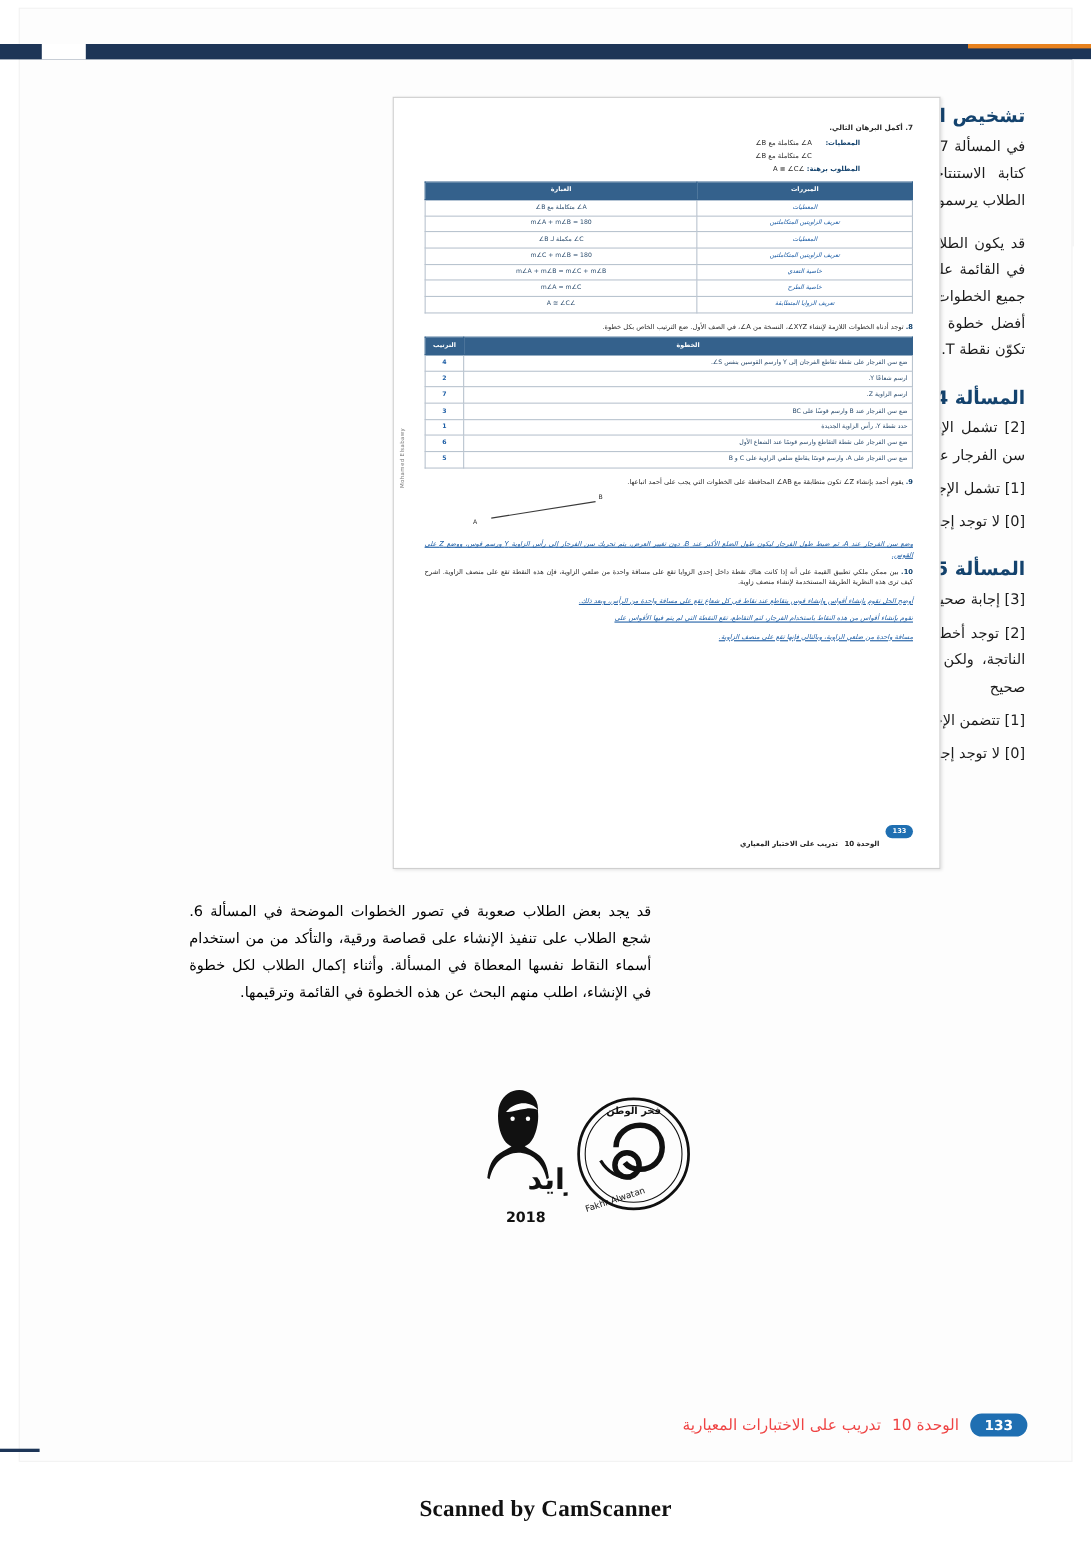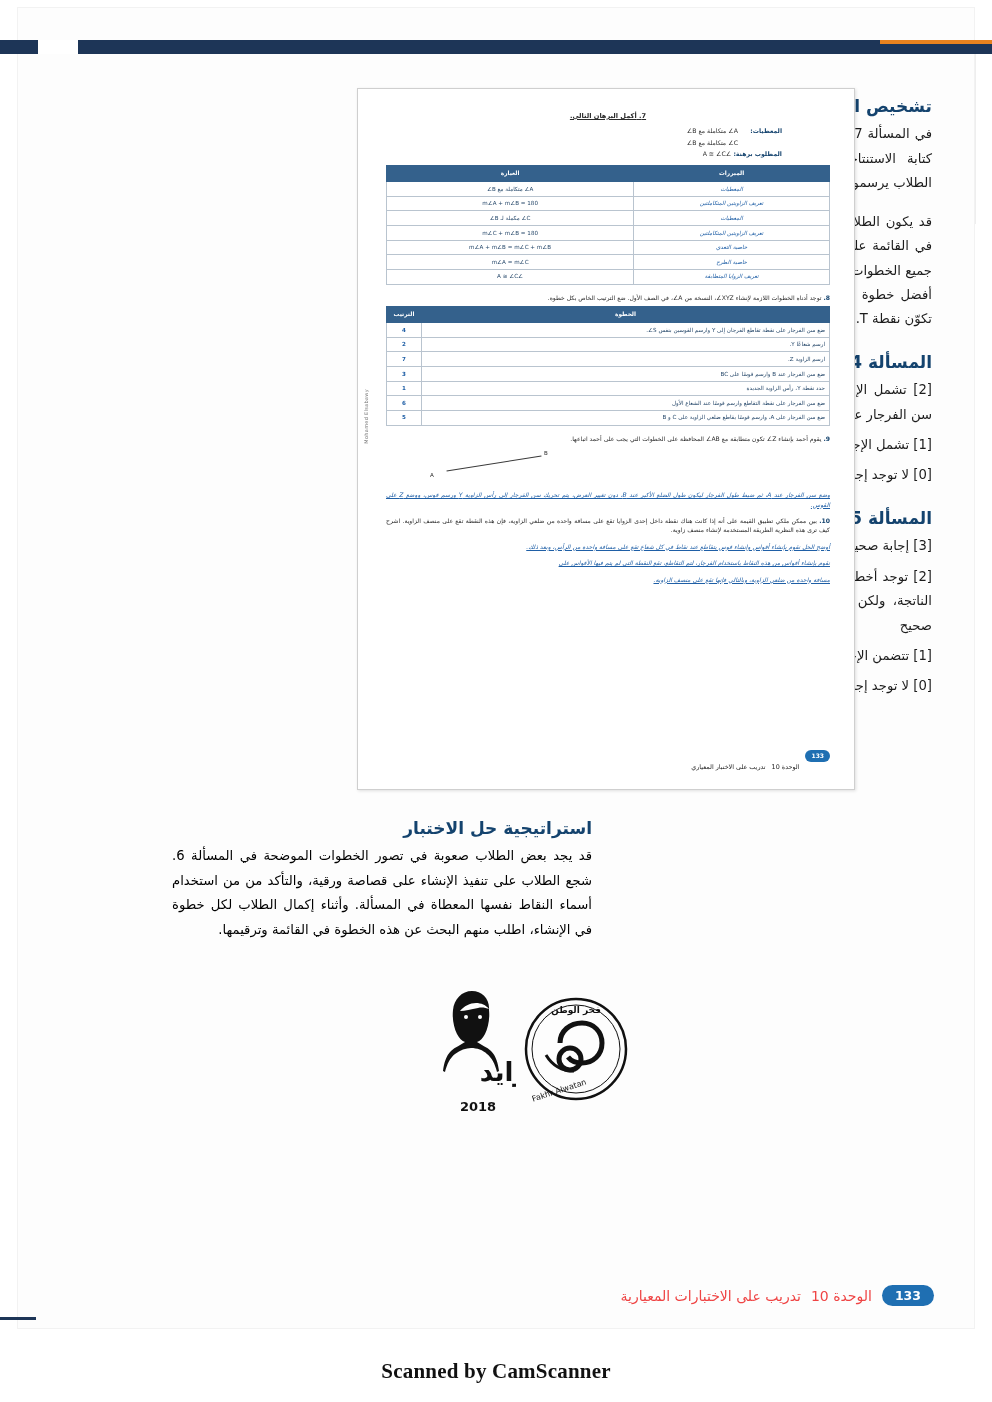--- a/index.html
+++ b/index.html
@@ -113,22 +113,21 @@
   }
   .scan-inner {
     position: absolute;
     left: 28px; right: 24px;
     top: 22px;
   }
   .scan h4 {
     font-size: 6.6px;
     font-weight: bold;
     margin: 0 0 5px 0;
-    text-align: center;
-    text-decoration: underline;
+    text-align: right;
   }
   .scan .given-block {
     margin: 0 0 6px 0;
     padding-right: 48px;
     font-size: 6.2px;
   }
   .scan .given-block div { margin-bottom: 2px; }
   .scan .lbl {
     font-weight: bold;
     color: #14436e;
@@ -208,21 +207,21 @@
   .scan .pagechip {
     background: #1f6fb2;
     color: #fff;
     border-radius: 8px;
     padding: 1.5px 6px;
     font-size: 6px;
     font-weight: bold;
   }
   .scan .footer-txt {
     font-size: 6.4px;
-    font-weight: normal;
+    font-weight: bold;
     color: #222;
     margin-top: 24px;
   }
   .scan .vert-credit {
     position: absolute;
     left: 5px;
     top: 300px;
     font-size: 5px;
     color: #777;
     writing-mode: vertical-rl;
@@ -471,21 +470,20 @@
     <div class="vert-credit">Mohamed Elsabawy</div>
 
     <div class="footer-row">
       <span class="pagechip">133</span>
       <span class="footer-txt">الوحدة 10</span>
       <span class="footer-txt">تدريب على الاختبار المعياري</span>
     </div>
   </div>
 
   <div class="strategy">
-    <h3 class="sec-head">استراتيجية حل الاختبار</h3>
     <p class="para">قد يجد بعض الطلاب صعوبة في تصور الخطوات الموضحة في المسألة 6. شجع الطلاب على تنفيذ الإنشاء على قصاصة ورقية، والتأكد من من استخدام أسماء النقاط نفسها المعطاة في المسألة. وأثناء إكمال الطلاب لكل خطوة في الإنشاء، اطلب منهم البحث عن هذه الخطوة في القائمة وترقيمها.</p>
   </div>
 
   <div class="stamps">
 
     <svg class="stamp-zayed" viewBox="0 0 78 132">
       <g fill="#111">
         <path d="M34 6 c-10 0 -18 8 -19 19 c-1 9 1 18 4 24 c2 4 5 7 8 8 c-4 3 -10 5 -14 9 c-5 5 -7 12 -8 20 l2 1 c2 -8 5 -14 10 -18 c5 -4 11 -6 16 -6 c6 0 12 2 16 6 c5 4 8 10 10 18 l2 -1 c-1 -8 -3 -15 -8 -20 c-4 -4 -10 -6 -14 -9 c3 -1 6 -4 8 -8 c3 -6 5 -15 4 -24 C52 14 44 6 34 6 z"></path>
         <path d="M22 26 c4 -5 10 -8 16 -8 c5 0 10 2 13 6 c-3 -1 -7 -2 -11 -1 c-7 1 -13 3 -18 3 z" fill="#fff"></path>
         <circle cx="28" cy="32" r="2" fill="#fff"></circle>

